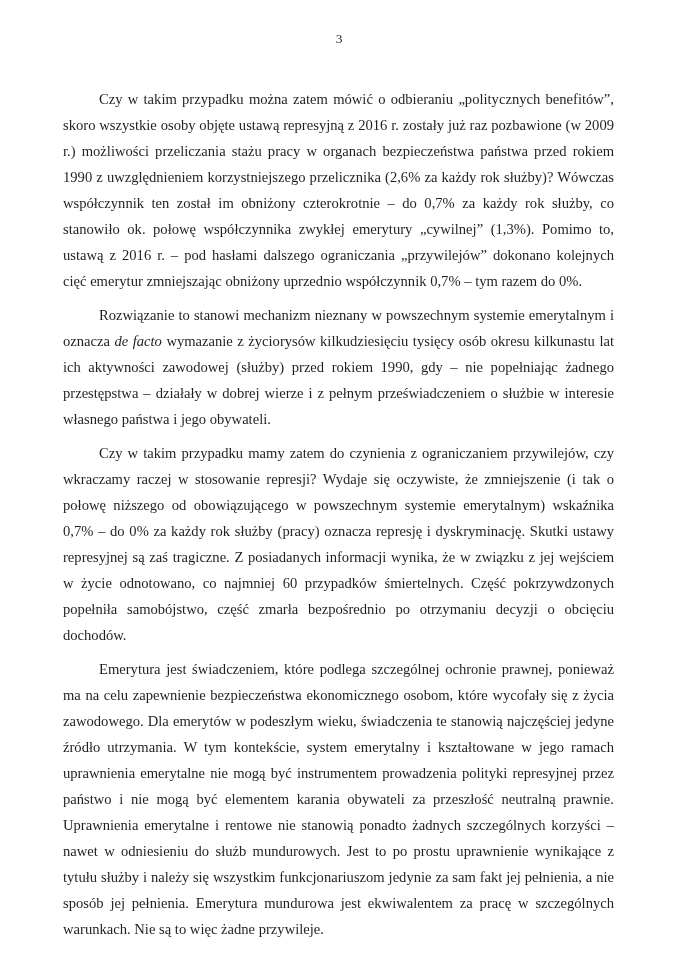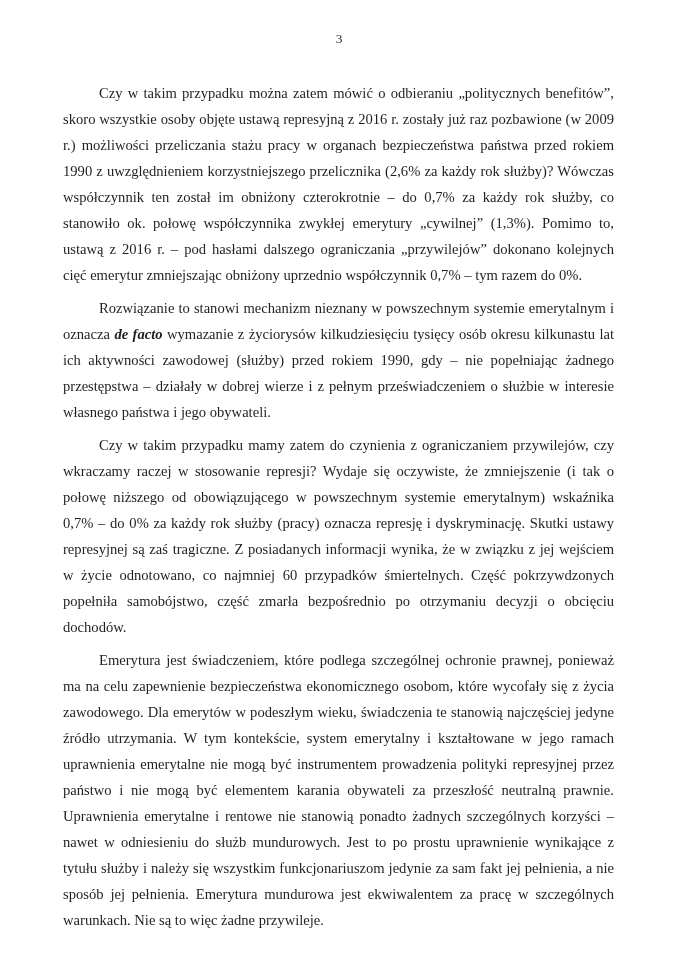--- a/index.html
+++ b/index.html
@@ -30,25 +30,24 @@
     position: absolute;
     left: 63px;
     top: 78px;
     width: 551px;
     font-size: 14.6px;
     line-height: 26px;
     text-align: justify;
   }
   .para {
     text-indent: 36px;
-    margin: 2px 0 7px 0;
+    margin: 8px 0 7px 0;
   }
   .italic {
     font-style: italic;
-    font-weight: bold;
   }
 </style>
 </head>
 <body>
 
 <div class="page">
   <div class="page-number">3</div>
   <div class="content">
     <p class="para"><span>Czy w takim przypadku można zatem mówić o odbieraniu „politycznych benefitów”, skoro wszystkie osoby objęte ustawą represyjną z 2016 r. zostały już raz pozbawione (w 2009 r.) możliwości przeliczania stażu pracy w organach bezpieczeństwa państwa przed rokiem 1990 z uwzględnieniem korzystniejszego przelicznika (2,6% za każdy rok służby)? Wówczas współczynnik ten został im obniżony czterokrotnie – do 0,7% za każdy rok służby, co stanowiło ok. połowę współczynnika zwykłej emerytury „cywilnej” (1,3%). Pomimo to, ustawą z 2016 r. – pod hasłami dalszego ograniczania „przywilejów” dokonano kolejnych cięć emerytur zmniejszając obniżony uprzednio współczynnik 0,7% – tym razem do 0%.</span></p>
     <p class="para"><span>Rozwiązanie to stanowi mechanizm nieznany w powszechnym systemie emerytalnym i oznacza </span><span class="italic">de facto</span><span> wymazanie z życiorysów kilkudziesięciu tysięcy osób okresu kilkunastu lat ich aktywności zawodowej (służby) przed rokiem 1990, gdy – nie popełniając żadnego przestępstwa – działały w dobrej wierze i z pełnym przeświadczeniem o służbie w interesie własnego państwa i jego obywateli.</span></p>

